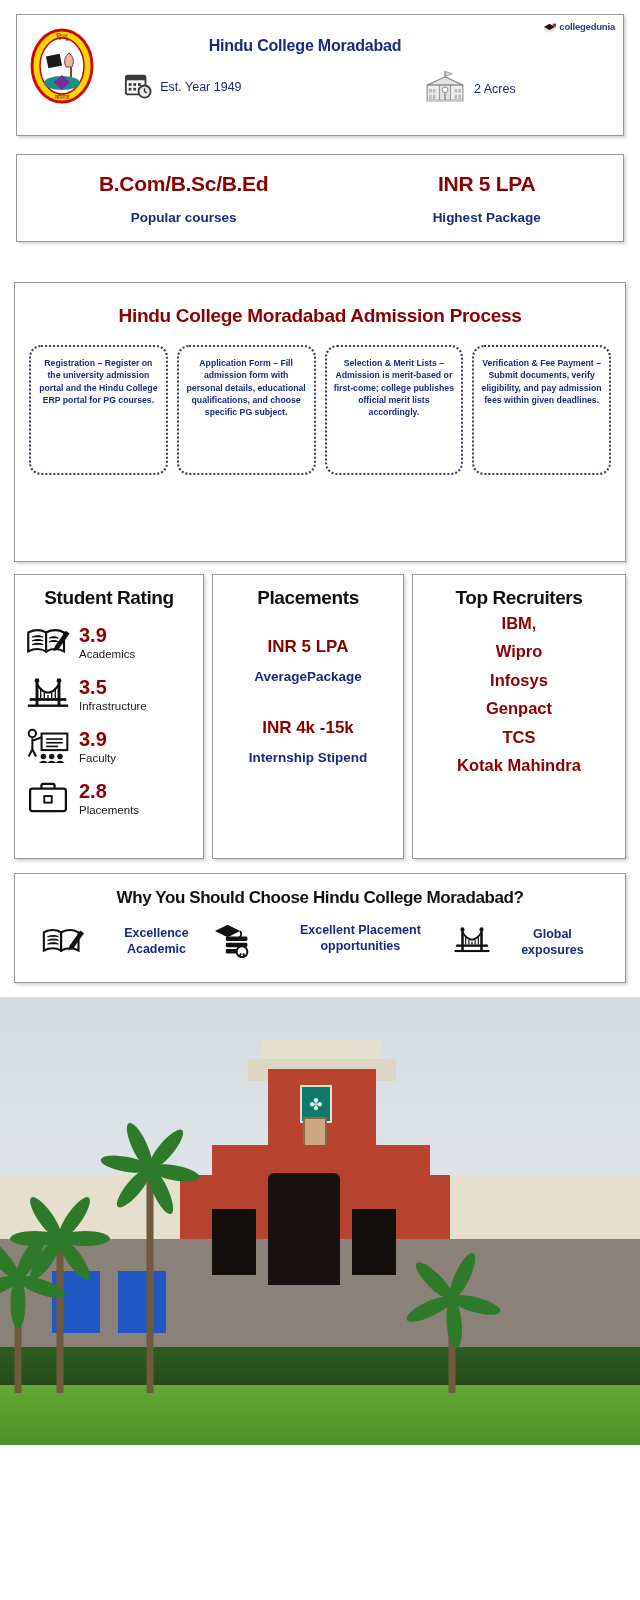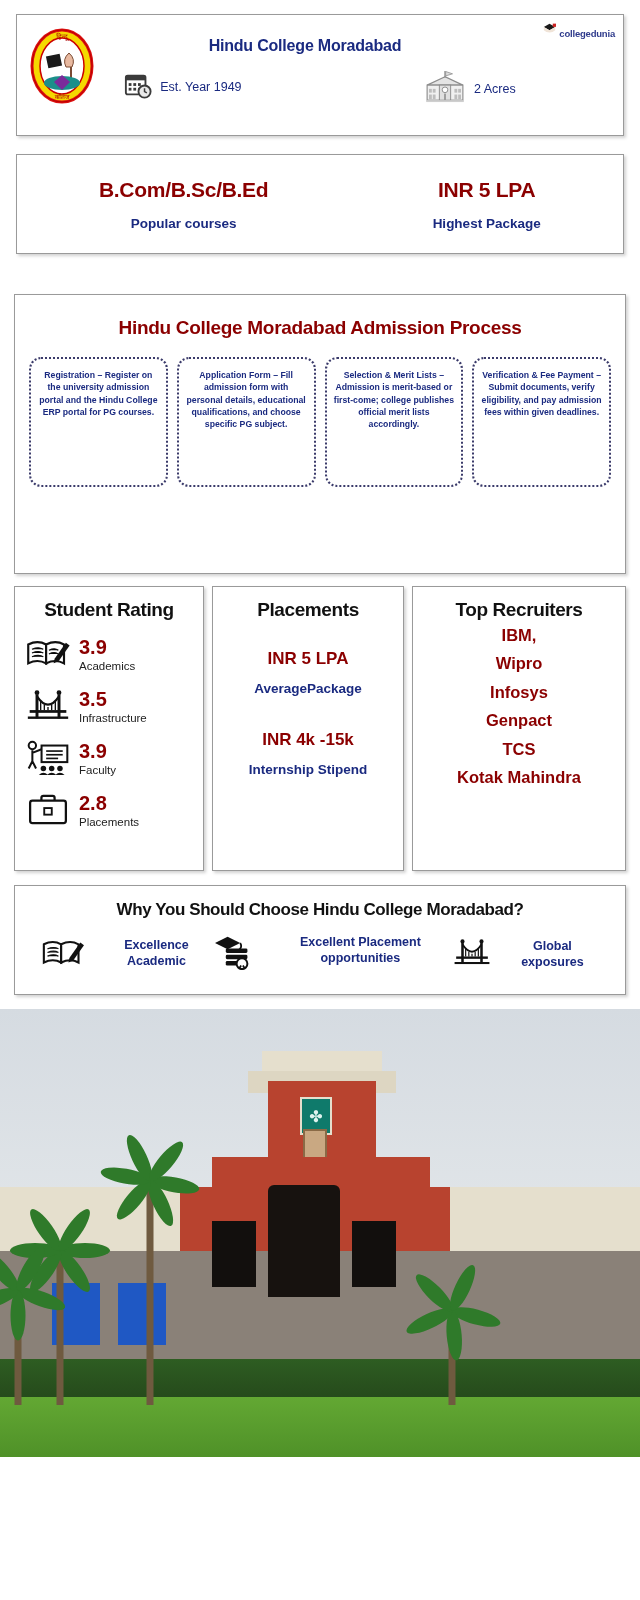--- a/index.html
+++ b/index.html
@@ -36,41 +36,41 @@
     color: #1a2a80;
     font-size: 16px;
     font-weight: bold;
     letter-spacing: -0.2px;
     padding-top: 14px;
     padding-left: 30px;
     padding-right: 60px;
   }
   .cd-logo {
     position: absolute; right: 8px; top: 6px;
-    display: flex; align-items: flex-end; gap: 2px;
+    display: flex; align-items: flex-start; gap: 2px;
   }
   .cd-logo .cd-text {
     color: #2f3b8c; font-size: 9.5px; font-weight: bold;
     letter-spacing: -0.2px;
   }
   .facts {
     display: flex; align-items: flex-start;
     justify-content: space-around;
     margin-top: 16px; padding: 0 6px;
   }
   .fact { display: flex; align-items: center; gap: 8px; max-width: 180px; }
   .fact-text {
     color: #1a2a80; font-size: 12.5px; line-height: 1.35;
     text-align: center;
   }
 
   
   .courses {
     margin: 18px 16px 0 16px;
-    height: 100px;
+    height: 88px;
     display: flex;
     align-items: center;
   }
   .course-col { flex: 1; text-align: center; }
   .course-col.right { flex: 0 0 45%; }
   .big-red {
     color: #8B0000; font-size: 21px; font-weight: bold;
     letter-spacing: -0.3px;
   }
   .sub-navy {

